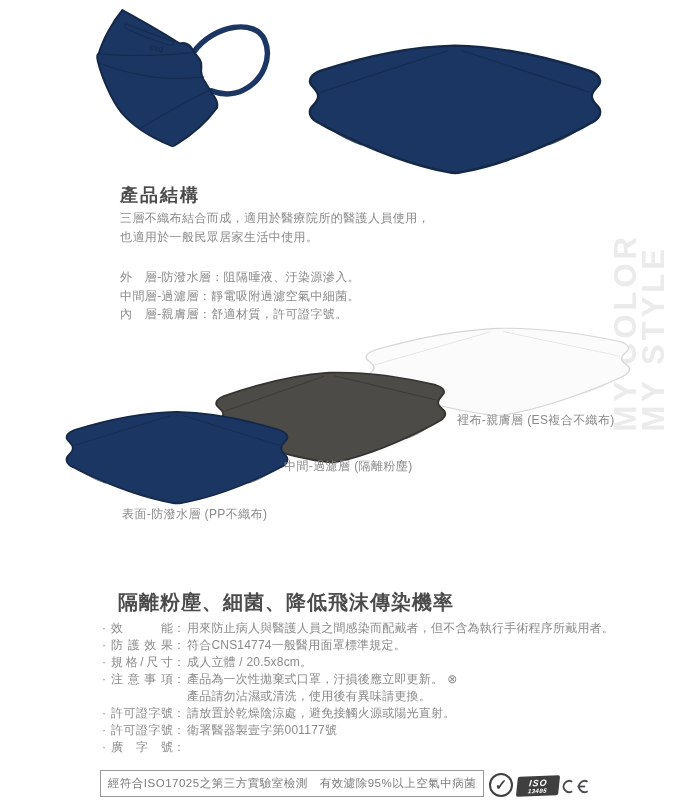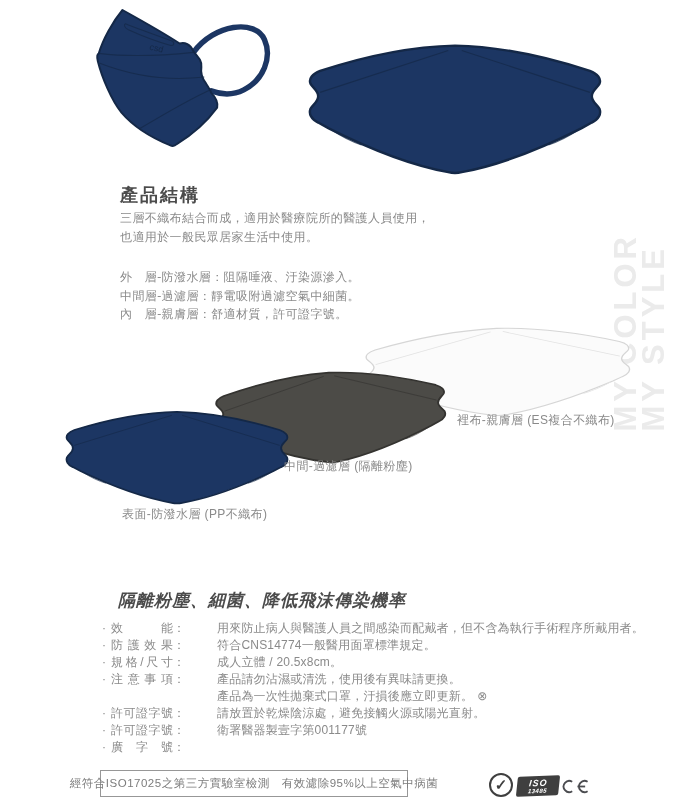--- a/index.html
+++ b/index.html
@@ -38,33 +38,33 @@
   .layer-middle {left:206px; top:363px; width:250px; height:103px; transform:rotate(-3deg); z-index:2;}
   .layer-surface{left:56px;  top:402px; width:242px; height:105px; z-index:3;}
   .layer-label{position:absolute; font-size:12px; color:var(--body); letter-spacing:0.4px; z-index:4; white-space:nowrap;}
   .label-lining {left:457px; top:412px;}
   .label-middle {left:284px; top:458px;}
   .label-surface{left:122px; top:506px;}
 
   
   .features-title{
     position:absolute; left:118px; top:589px;
-    font-size:17px; font-weight:600; letter-spacing:1px; color:var(--heading);font-style:italic;
+    font-size:20px; font-weight:600; letter-spacing:1px; color:var(--heading);
   }
   .features-list{position:absolute; left:102px; top:620px; width:560px;}
   .f-row{display:flex; align-items:flex-start; font-size:12px; line-height:17px; color:var(--body);}
   .f-bullet{width:9px; flex:0 0 auto;}
   .f-label{width:62px; flex:0 0 auto; text-align:justify; text-align-last:justify;}
   .f-colon{width:14px; flex:0 0 auto;}
-  .f-text{flex:1; letter-spacing:0.2px;margin-left:30px;}
+  .f-text{flex:1; letter-spacing:0.2px;}
   .no-wash{margin-left:4px; font-size:12px; color:var(--body);}
 
   
   .cert-box{
-    position:absolute; left:100px; top:770px; width:308px; height:27px;
+    position:absolute; left:100px; top:770px; width:384px; height:27px;
     border:1px solid var(--box_border); box-sizing:border-box;
     display:flex; align-items:center; justify-content:center;
     font-size:11.5px; color:var(--muted); letter-spacing:0.5px; white-space:nowrap;
   }
   .badge-check{
     position:absolute; left:489px; top:773px; width:24px; height:24px;
     border:2px solid var(--badge_dark); border-radius:50%; box-sizing:border-box;
     display:flex; align-items:center; justify-content:center;
     font-size:15px; font-weight:700; color:var(--badge_dark);
   }
@@ -188,22 +188,22 @@
         <span class="f-colon">：</span>
         <div class="f-text">
           <div><span class="">成人立體 / 20.5x8cm。</span></div>
         </div>
       </div>
       <div class="f-row">
         <span class="f-bullet">·</span>
         <span class="f-label">注意事項</span>
         <span class="f-colon">：</span>
         <div class="f-text">
+          <div><span class="">產品為一次性拋棄式口罩，汙損後應立即更新。</span><span class="no-wash">⊗</span></div>
           <div><span class="">產品請勿沾濕或清洗，使用後有異味請更換。</span></div>
-          <div><span class="">產品為一次性拋棄式口罩，汙損後應立即更新。</span><span class="no-wash">⊗</span></div>
         </div>
       </div>
       <div class="f-row">
         <span class="f-bullet">·</span>
         <span class="f-label">許可證字號</span>
         <span class="f-colon">：</span>
         <div class="f-text">
           <div><span class="">請放置於乾燥陰涼處，避免接觸火源或陽光直射。</span></div>
         </div>
       </div>

